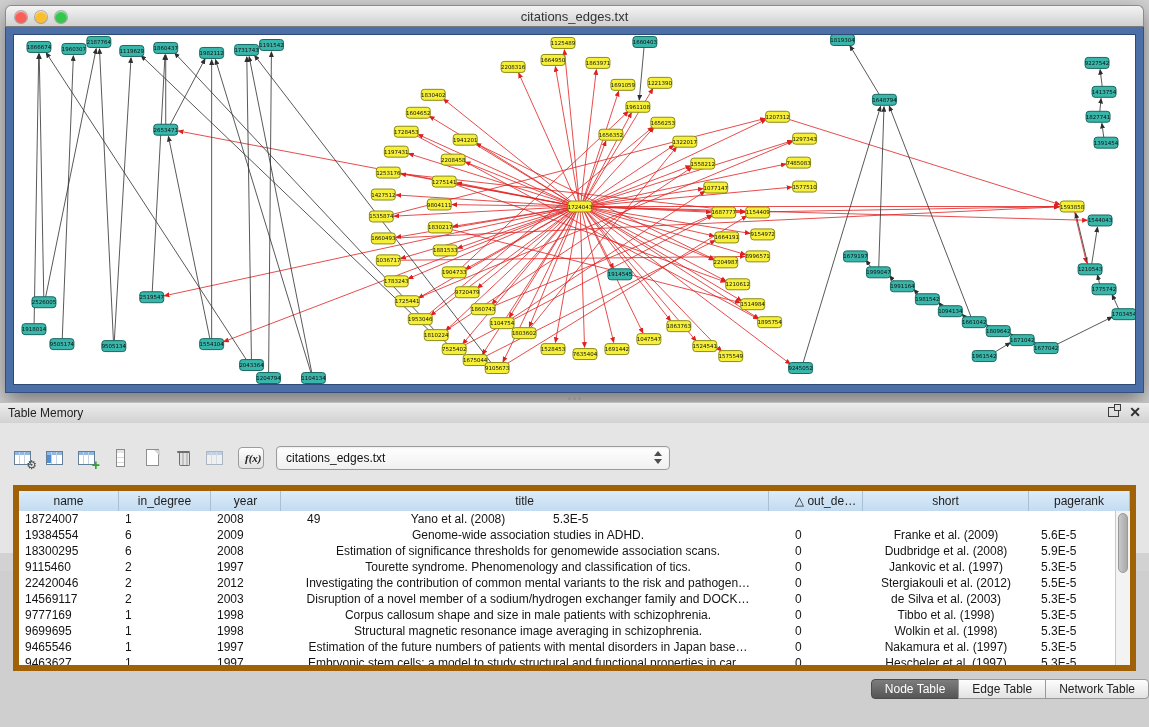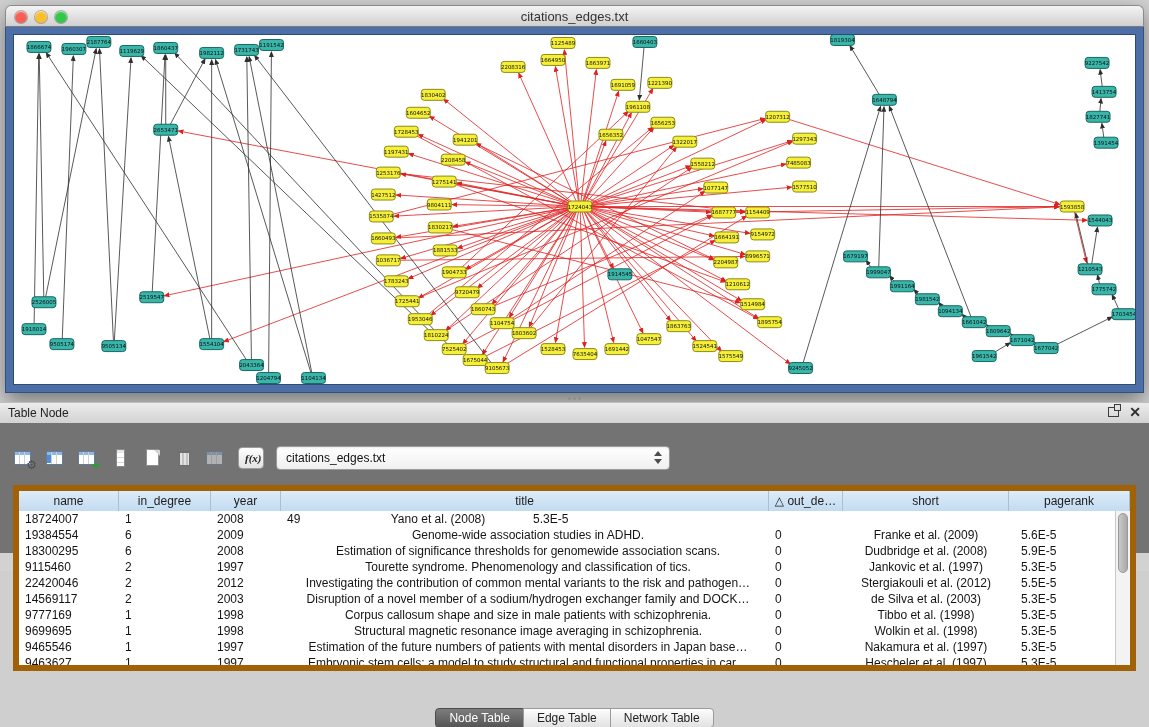--- a/index.html
+++ b/index.html
@@ -22,21 +22,21 @@
   .splitter i{width:3px;height:3px;border-radius:50%;background:#8f8f8f;display:block;}
 
   
   .tp-header{position:absolute;left:0;right:0;top:402px;height:20px;background:linear-gradient(#ececec,#d2d2d2);border-top:1px solid #bdbdbd;border-bottom:1px solid #adadad;}
   .tp-title{position:absolute;left:8px;top:3px;font-size:12px;color:#222;}
   .tp-hicons{position:absolute;right:8px;top:2px;display:flex;align-items:center;gap:10px;}
   .float-ic{width:11px;height:10px;border:1.5px solid #3c3c3c;position:relative;display:block;box-sizing:border-box;}
   .float-ic::after{content:"";position:absolute;right:-3px;top:-4px;width:5px;height:5px;border:1.5px solid #3c3c3c;background:#e0e0e0;}
   .close-ic{font-size:14px;font-weight:bold;color:#2e2e2e;line-height:14px;}
 
-  .tp-body{position:absolute;left:0;right:0;top:423px;bottom:18px;background:#737373;}
+  .tp-body{position:absolute;left:0;right:0;top:423px;bottom:18px;background:#e5e5e5;}
 
   .toolbar{position:absolute;left:12px;top:22px;height:26px;display:flex;align-items:center;}
   .tbtn{width:24px;height:24px;border:none;background:none;padding:0;position:relative;margin-right:8px;}
   .glyph{position:absolute;left:2px;top:3px;width:20px;height:18px;display:block;}
   .table-mode-icon::before,.show-columns-icon::before,.create-column-icon::before,.import-table-icon::before{
     content:"";position:absolute;left:0;top:2px;width:15px;height:12px;border:1px solid #647e98;box-sizing:content-box;
     background:linear-gradient(to right,transparent 4px,#c3d3e3 4px 5px,transparent 5px 9px,#c3d3e3 9px 10px,transparent 10px),
                linear-gradient(to bottom,#8fb7e0 0 3px,transparent 3px),#fff;}
   .table-mode-icon::after{content:"⚙";position:absolute;right:-3px;bottom:-4px;font-size:12px;line-height:12px;color:#4e4e4e;}
   .show-columns-icon::after{content:"";position:absolute;left:1px;top:6px;width:4px;height:8px;background:#4f8fd6;}
@@ -61,31 +61,31 @@
   .tablewrap{position:absolute;left:13px;right:13px;top:62px;height:186px;border:6px solid #a16207;background:#fff;box-sizing:border-box;}
   .thead{display:flex;height:20px;background:linear-gradient(#dcecfa,#c3dbf0);border-bottom:1px solid #a9bfd4;}
   .hcell{display:flex;align-items:center;justify-content:center;font-size:12px;color:#1c1c1c;border-right:1px solid #a9bfd4;box-sizing:border-box;flex:0 0 auto;}
   .tbody{position:absolute;left:0;right:15px;top:20px;bottom:0;overflow:hidden;}
   .trow{display:flex;height:16px;align-items:center;background:#fff;}
   .tcell{font-size:12px;color:#141414;white-space:nowrap;overflow:hidden;box-sizing:border-box;padding-left:6px;flex:0 0 auto;}
   .c0{width:100px;}
   .c1{width:92px;}
   .c2{width:70px;}
   .c3{width:488px;text-align:center;}
-  .c4{width:74px;}
+  .c4{width:74px;margin-left:20px;}
   .c5{width:166px;}
   .c6{flex:1 1 auto;padding-left:12px;}
   .tcell.c5{text-align:center;padding-left:0;}
   .hcell{padding-left:0;}
   .hcell.c6{flex:1 1 auto;}
   .vscroll{position:absolute;right:0;top:20px;bottom:0;width:15px;background:#f3f3f3;border-left:1px solid #c9c9c9;box-sizing:border-box;}
   .vthumb{position:absolute;left:2px;right:2px;top:2px;height:58px;border-radius:6px;background:linear-gradient(to right,#c9c9c9,#a9a9a9);border:1px solid #9a9a9a;}
 
   
-  .tabs{position:absolute;left:0;right:0;top:256px;display:flex;justify-content:center;margin-top:29px;}
+  .tabs{position:absolute;left:0;right:0;top:256px;display:flex;justify-content:flex-end;}
   .ttab{height:20px;padding:0 13px;font-size:12px;font-family:"Liberation Sans",sans-serif;border:1px solid #9a9a9a;background:linear-gradient(#fdfdfd,#e2e2e2);color:#222;margin-left:-1px;}
   .ttab:first-child{border-radius:4px 0 0 4px;margin-left:0;}
   .ttab:last-child{border-radius:0 4px 4px 0;}
   .ttab.active{background:linear-gradient(#7d7d7d,#555555);color:#fff;border-color:#4c4c4c;}
 
   
   .statusbar{position:absolute;left:0;right:0;bottom:0;height:18px;background:linear-gradient(#ececec,#d9d9d9);border-top:1px solid #ababab;}
   .mem{position:absolute;right:8px;top:2px;display:flex;align-items:center;gap:5px;font-size:11px;color:#222;}
   .memdot{width:11px;height:11px;border-radius:50%;background:radial-gradient(circle at 35% 30%,#b8f5a6,#3cc330 60%,#2a9a24);box-shadow:0 0 0 1px #6e6e6e inset;}
 </style>
@@ -655,21 +655,21 @@
     </div>
   </div>
 
   <div class="splitter">
       <i></i>
       <i></i>
       <i></i>
     </div>
 
   <div class="tp-header">
-    <span class="tp-title">Table Node</span>
+    <span class="tp-title">Table Memory</span>
     <span class="tp-hicons">
       <span class="float-ic"></span>
       <span class="close-ic">✕</span>
     </span>
   </div>
 
   <div class="tp-body">
 
     <div class="toolbar">
       <span style="display:flex;align-items:center;">

